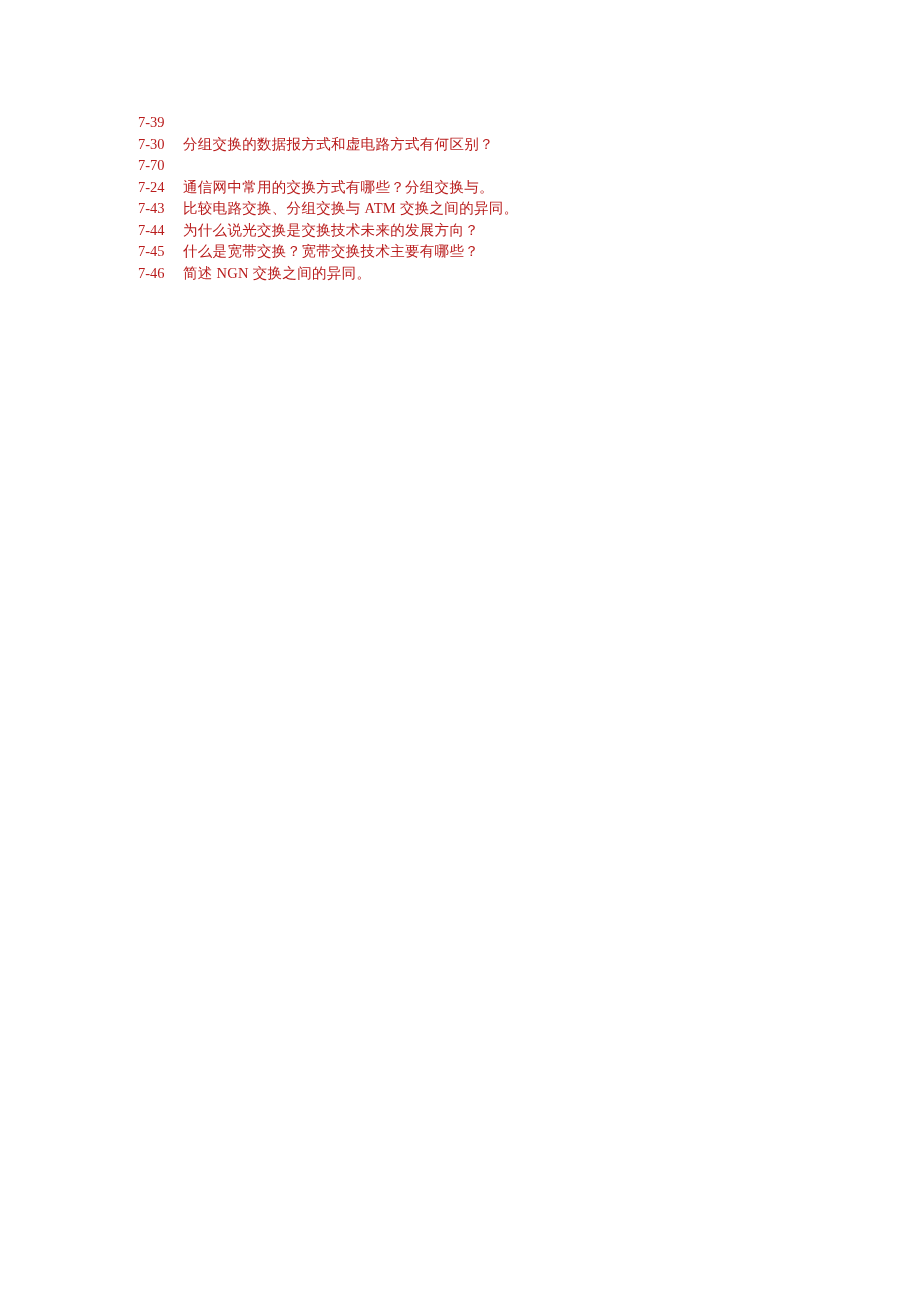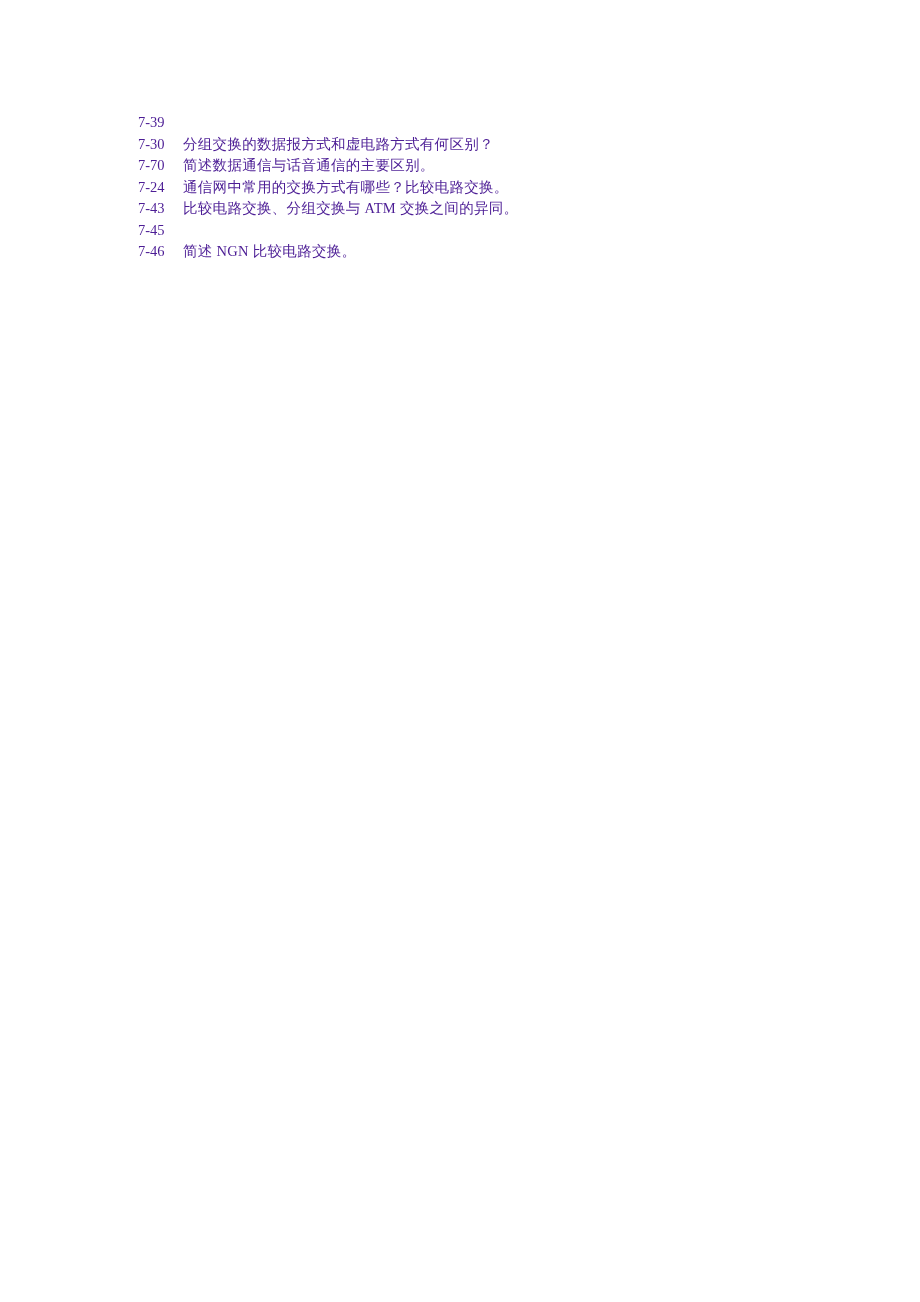--- a/index.html
+++ b/index.html
@@ -14,21 +14,21 @@
     .content {
       position: absolute;
       top: 112px;
       left: 138px;
       width: 650px;
     }
     .line {
       display: flex;
       line-height: 21.5px;
       font-size: 14.5px;
-      color: #4c1d95;
+      color: #b91c1c;
       white-space: nowrap;
     }
     .num {
       min-width: 45px;
       font-family: "Times New Roman", serif;
       letter-spacing: 0px;
     }
     .txt {
       letter-spacing: 0.3px;
     }
@@ -39,30 +39,34 @@
 <div class="content">
   <div class="line">
     <span class="num">7-39</span>
   </div>
   <div class="line">
     <span class="num">7-30</span>
     <span class="txt">分组交换的数据报方式和虚电路方式有何区别？</span>
   </div>
   <div class="line">
     <span class="num">7-70</span>
-    <span class="txt">简述数据通信与话音通信的主要区别。</span>
   </div>
   <div class="line">
     <span class="num">7-24</span>
-    <span class="txt">通信网中常用的交换方式有哪些？比较电路交换。</span>
+    <span class="txt">通信网中常用的交换方式有哪些？分组交换与。</span>
   </div>
   <div class="line">
     <span class="num">7-43</span>
     <span class="txt">比较电路交换、分组交换与 ATM 交换之间的异同。</span>
   </div>
   <div class="line">
+    <span class="num">7-44</span>
+    <span class="txt">为什么说光交换是交换技术未来的发展方向？</span>
+  </div>
+  <div class="line">
     <span class="num">7-45</span>
+    <span class="txt">什么是宽带交换？宽带交换技术主要有哪些？</span>
   </div>
   <div class="line">
     <span class="num">7-46</span>
-    <span class="txt">简述 NGN 比较电路交换。</span>
+    <span class="txt">简述 NGN 交换之间的异同。</span>
   </div>
 </div>
 
 </body></html>

